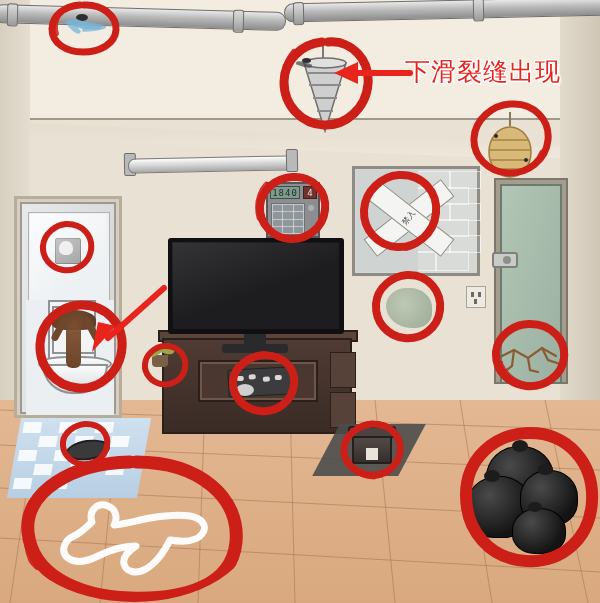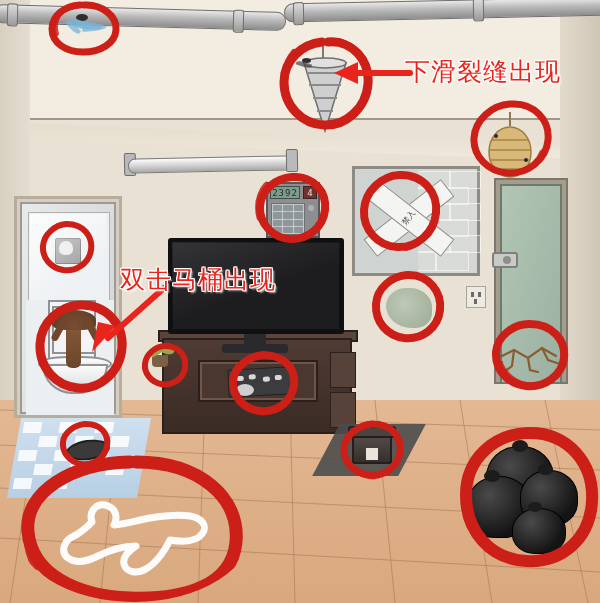--- a/index.html
+++ b/index.html
@@ -287,21 +287,21 @@
     <div class="cbtn" style="left:46px;top:7px;"></div>
   </div>
   <div class="abs" id="consoleDisc"></div>
 
   <div class="abs" id="plantPot"></div>
   <div class="leaf" style="left:150px;top:349px;transform:rotate(-25deg);"></div>
   <div class="leaf" style="left:160px;top:348px;transform:rotate(18deg);"></div>
   <div class="leaf" style="left:156px;top:344px;transform:rotate(-4deg);"></div>
 
   <div class="abs" id="keyBoxOuter"></div>
-  <div class="abs" id="keyDisp">2392</div>
+  <div class="abs" id="keyDisp">1840</div>
   <div class="abs" id="keyDisp2">4</div>
   <div class="abs" id="keyPad">
     <div class="kk"></div>
       <div class="kk"></div>
       <div class="kk"></div>
     <div class="kk"></div>
       <div class="kk"></div>
       <div class="kk"></div>
     <div class="kk"></div>
       <div class="kk"></div>
@@ -455,15 +455,14 @@
     <line x1="80" y1="15" x2="26" y2="15" stroke="#e8241c" stroke-width="6" stroke-linecap="round"></line>
     <polygon points="4,15 28,4 28,26" fill="#e8241c"></polygon>
   </svg>
 
   <svg class="arrow" style="left:76px;top:280px;" width="94" height="80">
     <line x1="88" y1="8" x2="32" y2="58" stroke="#e8241c" stroke-width="6" stroke-linecap="round"></line>
     <polygon points="16,72 40,46 22,42" fill="#e8241c"></polygon>
   </svg>
 
   <div class="note" id="note1">下滑裂缝出现</div>
-  <div class="note" id="note2">双击马桶出现</div>
 
 </div>
 
 </body></html>

